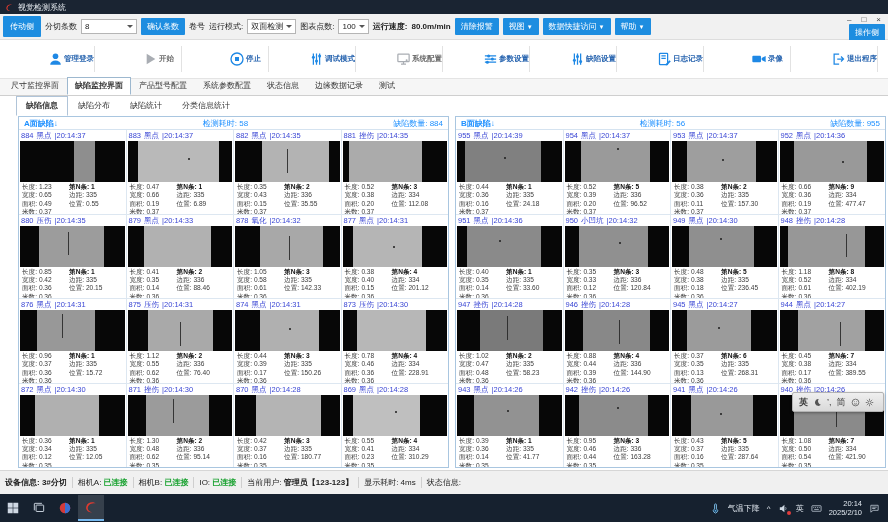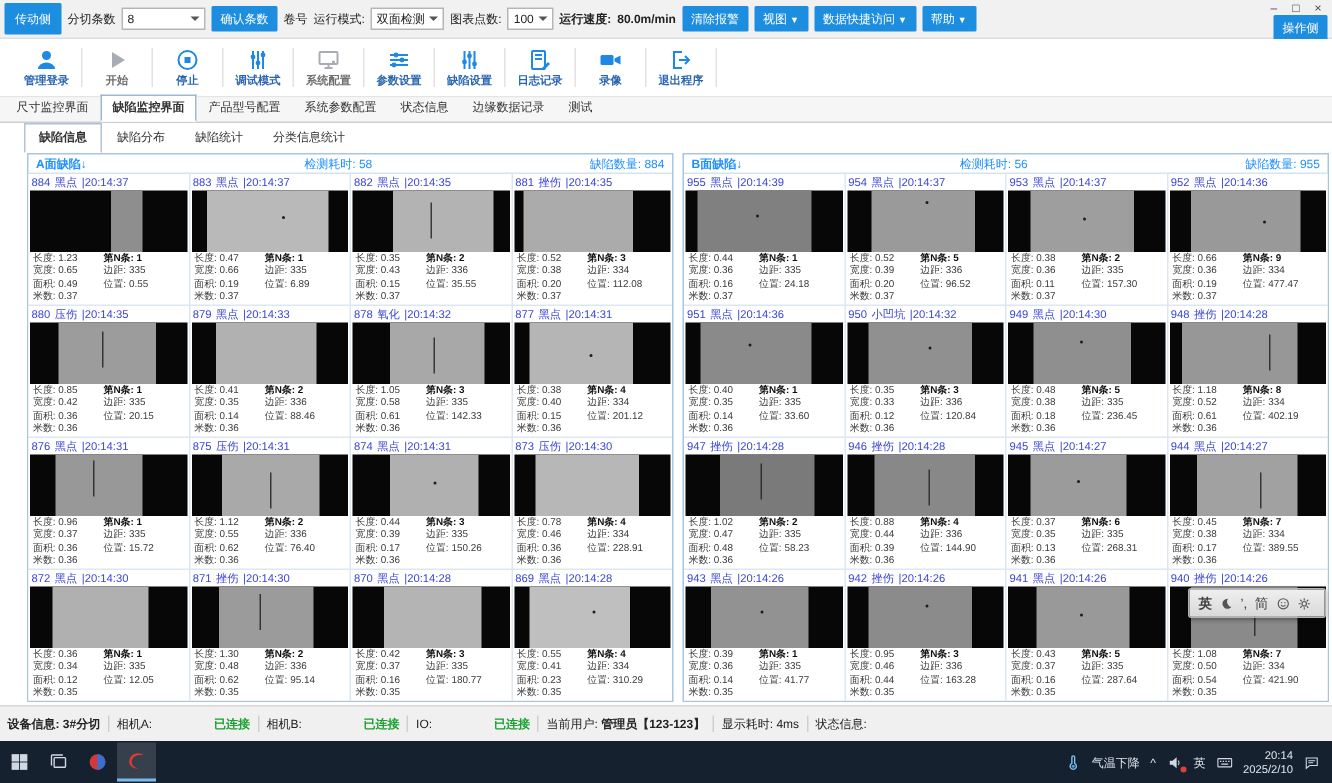--- a/index.html
+++ b/index.html
@@ -26,22 +26,22 @@
   .tb-input { width:150px; height:15px; border:1px solid #b5b5b5; font-size:8px; padding:0 3px; font-family:inherit; }
   .lbl { white-space:nowrap; }
   .lbl.b { font-weight:bold; }
   .caret { font-size:6px; margin-left:2px; }
   .tb-right { margin-left:auto; display:flex; flex-direction:column; align-items:flex-end; height:100%; justify-content:space-between; padding:1px 0; }
   .winctrl { display:flex; gap:10px; color:#444; font-size:8px; padding-right:4px; }
   .winctrl span { cursor:default; }
   
   .actions { height:39px; background:#fff; border-bottom:1px solid #e4e4e4;
     display:flex; align-items:center; padding-left:8px; flex:0 0 auto; }
-  .action { display:flex; flex-direction:column; align-items:center; justify-content:center;
-    width:46px; background:none; border:none; gap:1px; font-family:inherit; }
+  .action { display:flex; flex-direction:row; align-items:center; justify-content:center;
+    width:46px; background:none; border:none; gap:1px; font-family:inherit;margin-left:40px; }
   .action svg { width:16px; height:16px; }
   .action .albl { font-size:7.5px; font-weight:bold; white-space:nowrap; }
   .action.blue { color:#1e88e5; } .action.blue .albl { color:#2a66b0; }
   .action.gray { color:#a9adb3; } .action.gray .albl { color:#6f6f6f; }
   .adiv { width:1px; height:26px; background:#e2e2e2; flex:0 0 auto; }
   
   .mtabs { height:17px; background:#f6f6f6; border-bottom:1px solid #cfcfcf;
     display:flex; align-items:flex-end; padding-left:3px; font-size:8px; flex:0 0 auto; }
   .mtab { padding:2px 7px 3px; color:#333; border:1px solid transparent; white-space:nowrap; }
   .mtab.active { background:#fff; border-color:#9db8cf; border-bottom-color:#fff; font-weight:bold; }
@@ -65,21 +65,21 @@
   .mark { position:absolute; }
   .mark.dot { width:2px; height:2px; background:#1c1c1c; border-radius:50%; }
   .mark.vline { width:1px; height:58%; background:rgba(35,35,35,.85); }
   .cell-info { flex:1; position:relative; font-size:6.6px; line-height:1.28; color:#3a3a3a; padding:1px 0 0 3px; white-space:nowrap; overflow:hidden; }
   .col-r { position:absolute; left:47%; top:1px; }
   .col-r .srow { font-weight:bold; color:#111; }
   
   .statusbar { height:24px; background:#f0f0f0; border-top:1px solid #d6d6d6;
     display:flex; align-items:center; gap:5px; font-size:8px; color:#222; padding:0 5px; flex:0 0 auto; white-space:nowrap; }
   .statusbar .b { font-weight:bold; }
-  .green { color:#17a12e; font-weight:bold;margin-left:39px; }
+  .green { color:#17a12e; font-weight:bold; }
   .ssep { width:1px; height:11px; background:#cfcfcf; }
   
   .taskbar { height:28px; background:#16212f; display:flex; align-items:center; color:#dfe6ee; flex:0 0 auto; }
   .tb-ico { width:26px; height:26px; display:flex; align-items:center; justify-content:center; }
   .tb-ico svg { width:14px; height:14px; }
   .tb-app.active { background:rgba(255,255,255,.14); border-bottom:2px solid #76b9ef; }
   .tray { margin-left:auto; display:flex; align-items:center; gap:7px; padding-right:8px; font-size:8px; }
   .tray svg { width:11px; height:11px; display:block; }
   .vol { position:relative; }
   .vol .badge { position:absolute; right:-2px; bottom:-1px; width:4px; height:4px; background:#e23c3c; border-radius:50%; }
@@ -90,20 +90,26 @@
     box-shadow:0 1px 3px rgba(0,0,0,.35); display:flex; align-items:center; gap:5px;
     padding:0 6px; font-size:9px; color:#3c3c3c; z-index:6; }
   .ime svg { width:9px; height:9px; display:block; }
   .ime .t { font-weight:bold; }
 </style>
 </head>
 <body>
 
 <div class="screen">
 
+  <div class="titlebar">
+    <svg viewBox="0 0 24 24">
+        <path fill="#e03a2f" d="M20 6C16 2 6 3 4 11c-2 7 5 11 10 10-6-1-9-6-7-10 2-5 9-6 13-5z"></path>
+      </svg>
+    <span>视觉检测系统</span>
+  </div>
 
   <div class="toolbar">
     <button class="btn-blue tall">传动侧</button>
     <span class="lbl">分切条数</span>
     <span class="combo" style="min-width:56px">8</span>
     <button class="btn-blue">确认条数</button>
     <span class="lbl">卷号</span>
     <span class="lbl">运行模式:</span>
     <span class="combo">双面检测</span>
     <span class="lbl">图表点数:</span>

